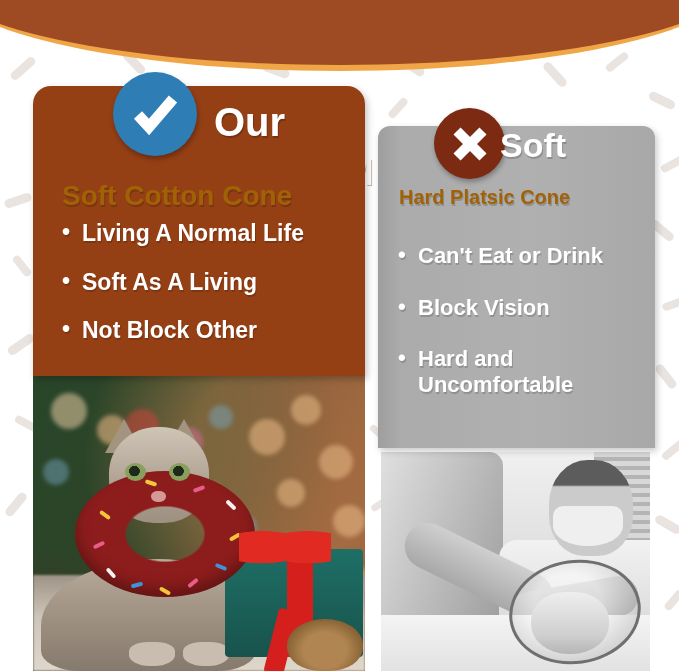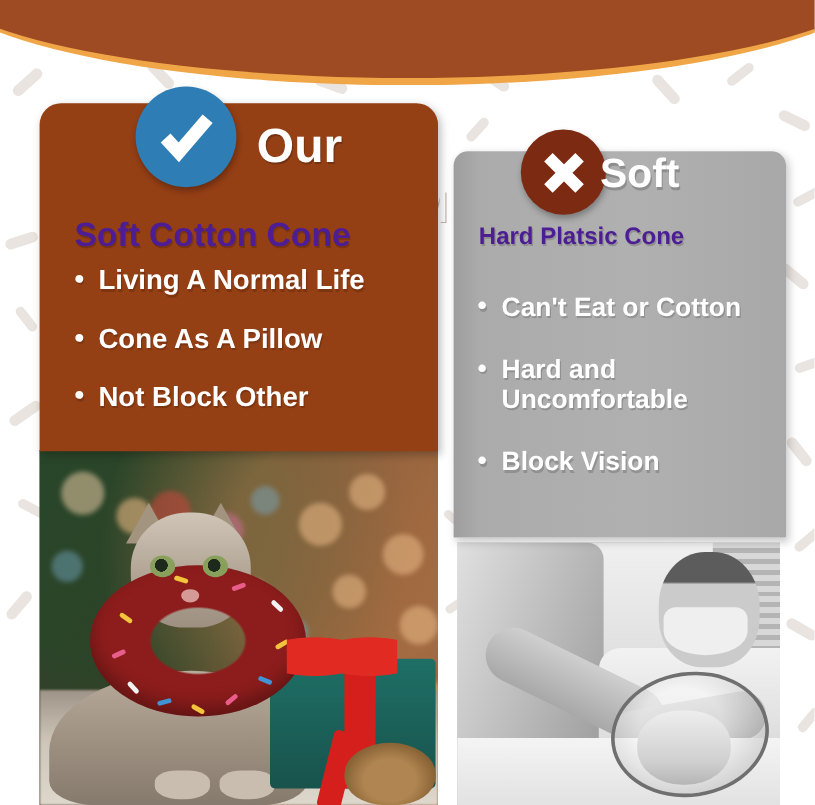--- a/index.html
+++ b/index.html
@@ -119,21 +119,21 @@
     font-weight: bold;
     text-shadow: 1px 2px 0 rgba(60,25,8,.35);
     white-space: nowrap;
   }
   .head-our   { left: 214px; top: 100px; }
   .head-other { left: 500px; top: 126px; font-size: 34px; text-shadow: 1px 2px 0 rgba(80,80,80,.35); }
 
   .subhead {
     position: absolute;
     z-index: 22;
-    color: #4c1d95;
+    color: #a16207;
     font-weight: bold;
     white-space: nowrap;
     text-shadow: 1px 2px 0 rgba(60,25,8,.30);
   }
   .subhead-our   { left: 62px;  top: 180px; font-size: 28px; }
   .subhead-other { left: 399px; top: 186px; font-size: 20px; text-shadow: 1px 2px 0 rgba(80,80,80,.32); text-align: center; }
 
   
   .bullets {
     position: absolute;
@@ -467,36 +467,36 @@
       <path d="M10 28 L21 40 L45 12" fill="none" stroke="#ffffff" stroke-width="11" stroke-linecap="butt" stroke-linejoin="miter"></path>
     </svg>
   </div>
 
   <div class="head-row head-our">Our</div>
 
   <div class="subhead subhead-our">Soft Cotton Cone</div>
 
   <ul class="bullets bullets-our">
     <li>Living A Normal Life</li>
-    <li>Cone As A Pillow</li>
+    <li>Soft As A Living</li>
     <li>Not Block Other</li>
   </ul>
 
   <div class="card card-other"></div>
 
   <div class="badge badge-x">
     <svg width="46" height="46" viewBox="0 0 46 46" aria-hidden="true">
       <path d="M10 10 L36 36 M36 10 L10 36" fill="none" stroke="#ffffff" stroke-width="10" stroke-linecap="butt"></path>
     </svg>
   </div>
 
   <div class="head-row head-other">Soft</div>
 
   <div class="subhead subhead-other">Hard Platsic Cone</div>
 
   <ul class="bullets bullets-other">
-    <li>Can't Eat or Cotton</li>
+    <li>Can't Eat or Drink</li>
+    <li>Block Vision</li>
     <li>Hard and
 Uncomfortable</li>
-    <li>Block Vision</li>
   </ul>
 
 </div>
 
 </body></html>

